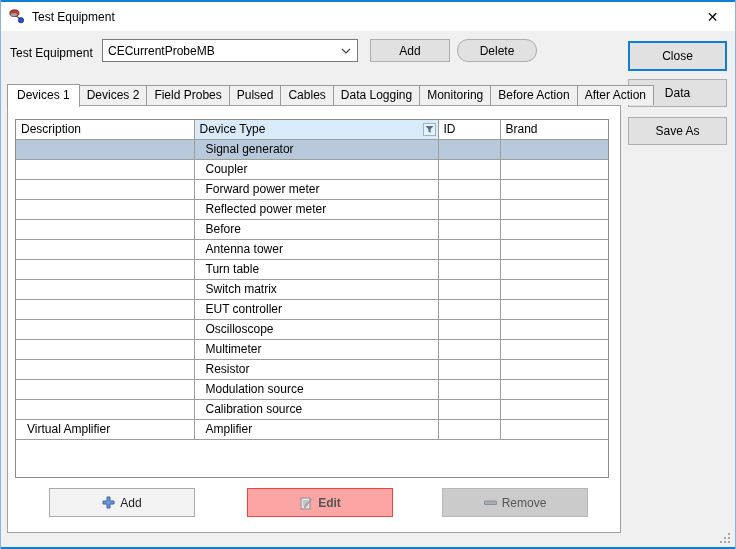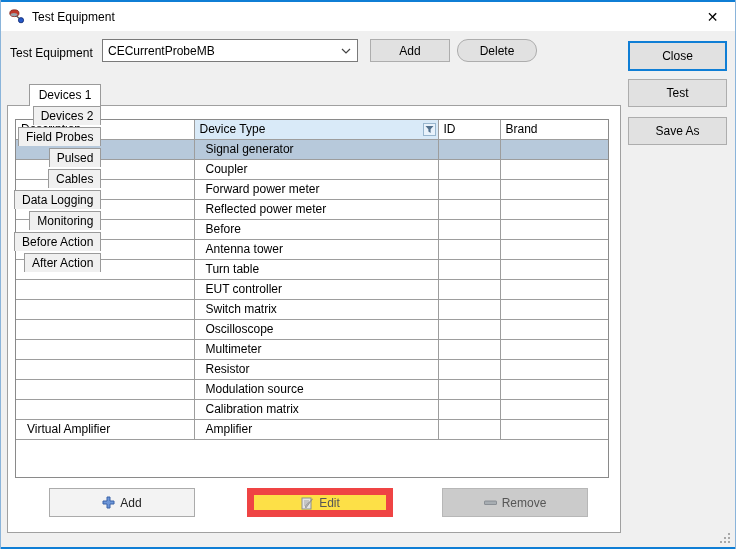--- a/index.html
+++ b/index.html
@@ -28,21 +28,21 @@
   .combo .combo-arrow { width:22px; display:flex; align-items:center; justify-content:center; }
 
   .btn { background:#e1e1e1; border:1px solid #adadad; font-family:inherit; font-size:12px; color:#000; padding:0; }
   .btn-add-top    { position:absolute; left:370px; top:39px; width:80px; height:23px; }
   .btn-delete-top { position:absolute; left:457px; top:39px; width:80px; height:23px;border-radius:11px; }
   .btn-close   { position:absolute; left:628px; top:41px; width:99px; height:30px; border:2px solid var(--accent,#0f7ed5); background:#e1e1e1; }
   .btn-save    { position:absolute; left:628px; top:79px;  width:99px; height:28px; }
   .btn-save-as { position:absolute; left:628px; top:117px; width:99px; height:28px; }
 
   
-  .tabstrip { position:absolute; left:14px; top:84px; height:23px; display:flex; align-items:flex-end; z-index:3;flex-direction:column; }
+  .tabstrip { position:absolute; left:7px; top:84px; height:23px; display:flex; align-items:flex-end; z-index:3; }
   .tab { height:20px; line-height:18px; padding:0 7px; background:#f0f0f0; border:1px solid #9a9a9a; border-bottom:none; margin-right:-1px; margin-bottom:2px; white-space:nowrap; }
   .tab.active { height:23px; line-height:21px; background:#fff; margin-bottom:0; padding:0 9px; position:relative; z-index:4; }
 
   
   .panel { position:absolute; left:7px; top:105px; width:614px; height:428px; background:#fff; border:1px solid #a0a0a0; z-index:2; }
 
   
   .grid-frame { position:absolute; left:7px; top:13px; width:594px; border:1px solid #8a8a8a; background:#fff; }
   table.grid { border-collapse:collapse; table-layout:fixed; width:592px; }
   table.grid col.c-desc  { width:178px; }
@@ -58,21 +58,21 @@
   table.grid th { background:#fff; position:relative; }
   table.grid th.filtered { background:var(--filter-bg,#d9eaf8); }
   .filter-icon { position:absolute; right:2px; top:3px; width:13px; height:13px; background:#e8f2fb; border:1px solid #98b6ce; display:flex; align-items:center; justify-content:center; }
   tr.row td { background:#fff;padding-left:11px; }
   tr.row.selected td { background:var(--selected-row,#b7c9db); }
   .grid-filler { height:37px; background:#fff; }
 
   
   .btn-grid { position:absolute; top:382px; width:146px; height:29px; display:flex; align-items:center; justify-content:center; gap:5px; font-size:12px; }
   .btn-grid-add    { left:41px;  background:#f3f3f3; border:1px solid #ababab; color:#222; }
-  .btn-grid-edit   { left:239px; background:#fde047; border:7px solid #ef4444; color:#565656; }
+  .btn-grid-edit   { left:239px; background:#fca5a5; border:1px solid #ef4444; color:#565656;font-weight:bold; }
   .btn-grid-remove { left:434px; background:#cbcbcb; border:1px solid #b7b7b7; color:#565656;align-items:center; }
 
   .resize-grip { position:absolute; right:5px; bottom:5px; width:11px; height:11px; z-index:21; }
 </style>
 </head>
 <body>
 
 <div class="window">
   <div class="edge-top"></div>
   <div class="edge-bottom"></div>
@@ -96,21 +96,21 @@
     <span class="combo-arrow">
       <svg width="10" height="6" viewBox="0 0 10 6">
           <polyline points="1,1 5,5 9,1" fill="none" stroke="#444" stroke-width="1.2"></polyline>
         </svg>
     </span>
   </div>
   <button class="btn btn-add-top">Add</button>
   <button class="btn btn-delete-top">Delete</button>
 
   <button class="btn btn-close">Close</button>
-  <button class="btn btn-save">Test</button>
+  <button class="btn btn-save">Data</button>
   <button class="btn btn-save-as">Save As</button>
 
   <div class="tabstrip" id="tabstrip">
       <div class="tab active">Devices 1</div>
       <div class="tab">Devices 2</div>
       <div class="tab">Field Probes</div>
       <div class="tab">Pulsed</div>
       <div class="tab">Cables</div>
       <div class="tab">Data Logging</div>
       <div class="tab">Monitoring</div>
@@ -180,32 +180,32 @@
               <td></td>
             </tr>
             <tr class="row">
               <td></td>
               <td>Turn table</td>
               <td></td>
               <td></td>
             </tr>
             <tr class="row">
               <td></td>
+              <td>Switch matrix</td>
+              <td></td>
+              <td></td>
+            </tr>
+            <tr class="row">
+              <td></td>
               <td>EUT controller</td>
               <td></td>
               <td></td>
             </tr>
             <tr class="row">
               <td></td>
-              <td>Switch matrix</td>
-              <td></td>
-              <td></td>
-            </tr>
-            <tr class="row">
-              <td></td>
               <td>Oscilloscope</td>
               <td></td>
               <td></td>
             </tr>
             <tr class="row">
               <td></td>
               <td>Multimeter</td>
               <td></td>
               <td></td>
             </tr>
@@ -216,21 +216,21 @@
               <td></td>
             </tr>
             <tr class="row">
               <td></td>
               <td>Modulation source</td>
               <td></td>
               <td></td>
             </tr>
             <tr class="row">
               <td></td>
-              <td>Calibration matrix</td>
+              <td>Calibration source</td>
               <td></td>
               <td></td>
             </tr>
             <tr class="row">
               <td>Virtual Amplifier</td>
               <td>Amplifier</td>
               <td></td>
               <td></td>
             </tr>
           </tbody>

